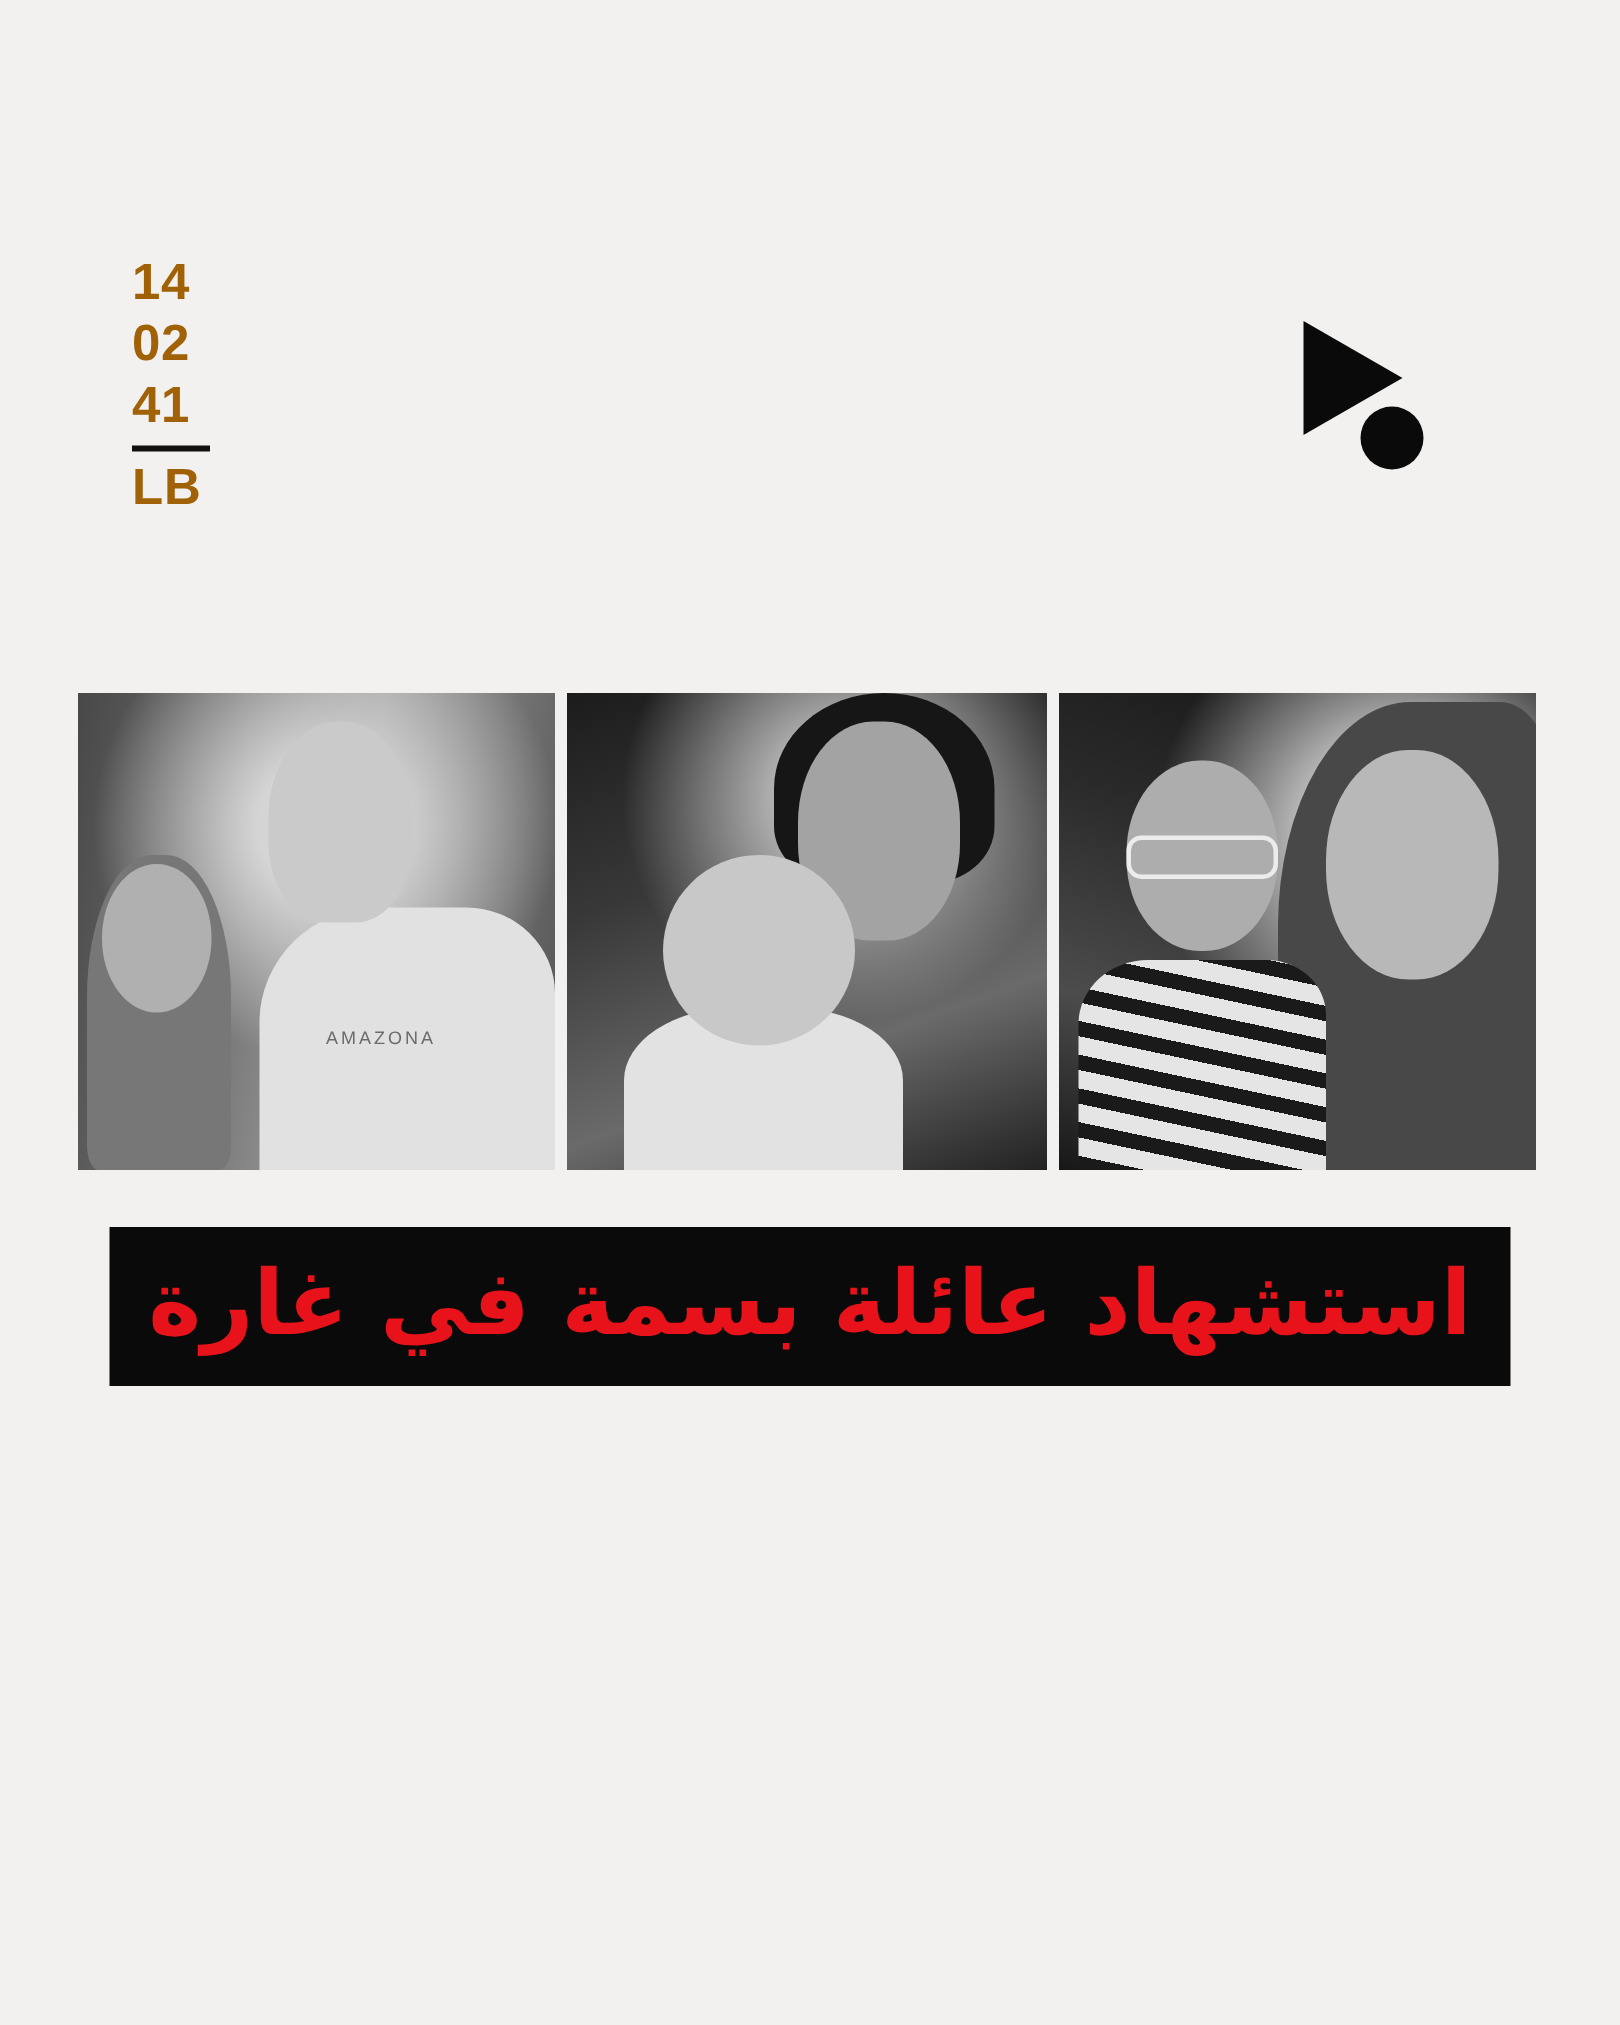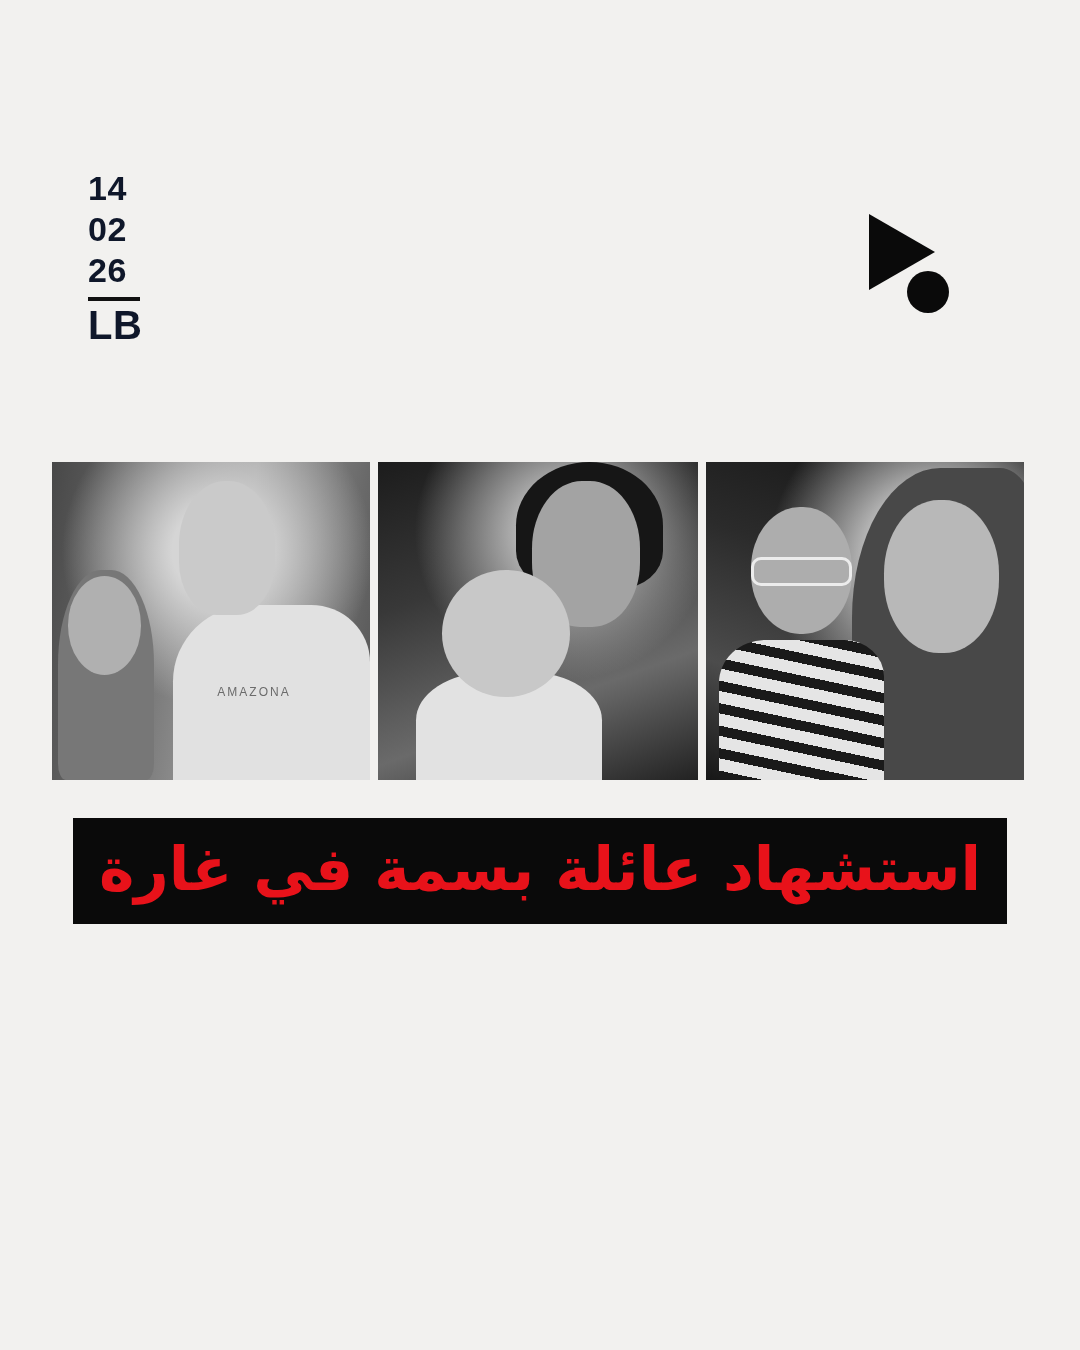--- a/index.html
+++ b/index.html
@@ -14,38 +14,38 @@
     position: relative;
     overflow: hidden;
   }
 
   
   .date-block {
     position: absolute;
     left: 88px;
     top: 168px;
     width: 120px;
-    color: #0f172a;
+    color: #a16207;
     font-weight: bold;
     font-size: 34px;
     line-height: 41px;
     letter-spacing: 0.5px;
   }
   .date-block .d-line {
     display: block;
   }
   .date-rule {
     width: 52px;
     height: 4px;
     background: #111111;
     margin: 6px 0 4px 0;
   }
   .country {
     display: block;
-    font-size: 40px;
+    font-size: 34px;
     font-weight: bold;
     line-height: 40px;
   }
 
   
   .logo-mark {
     position: absolute;
     right: 125px;
     top: 212px;
     width: 90px;
@@ -223,21 +223,21 @@
     display: block;
     margin-bottom: 6px;
   }
 </style>
 </head>
 <body>
 
 <div class="date-block">
   <span class="d-line">14</span>
   <span class="d-line">02</span>
-  <span class="d-line">26</span>
+  <span class="d-line">41</span>
   <div class="date-rule"></div>
   <span class="country">LB</span>
 </div>
 
 <div class="logo-mark">
   <svg width="90" height="105" viewBox="0 0 90 105" xmlns="http://www.w3.org/2000/svg">
     <path d="M4 2 L4 78 L70 40 Z" fill="#0a0a0a"></path>
     <circle cx="63" cy="80" r="21" fill="#0a0a0a"></circle>
   </svg>
 </div>

